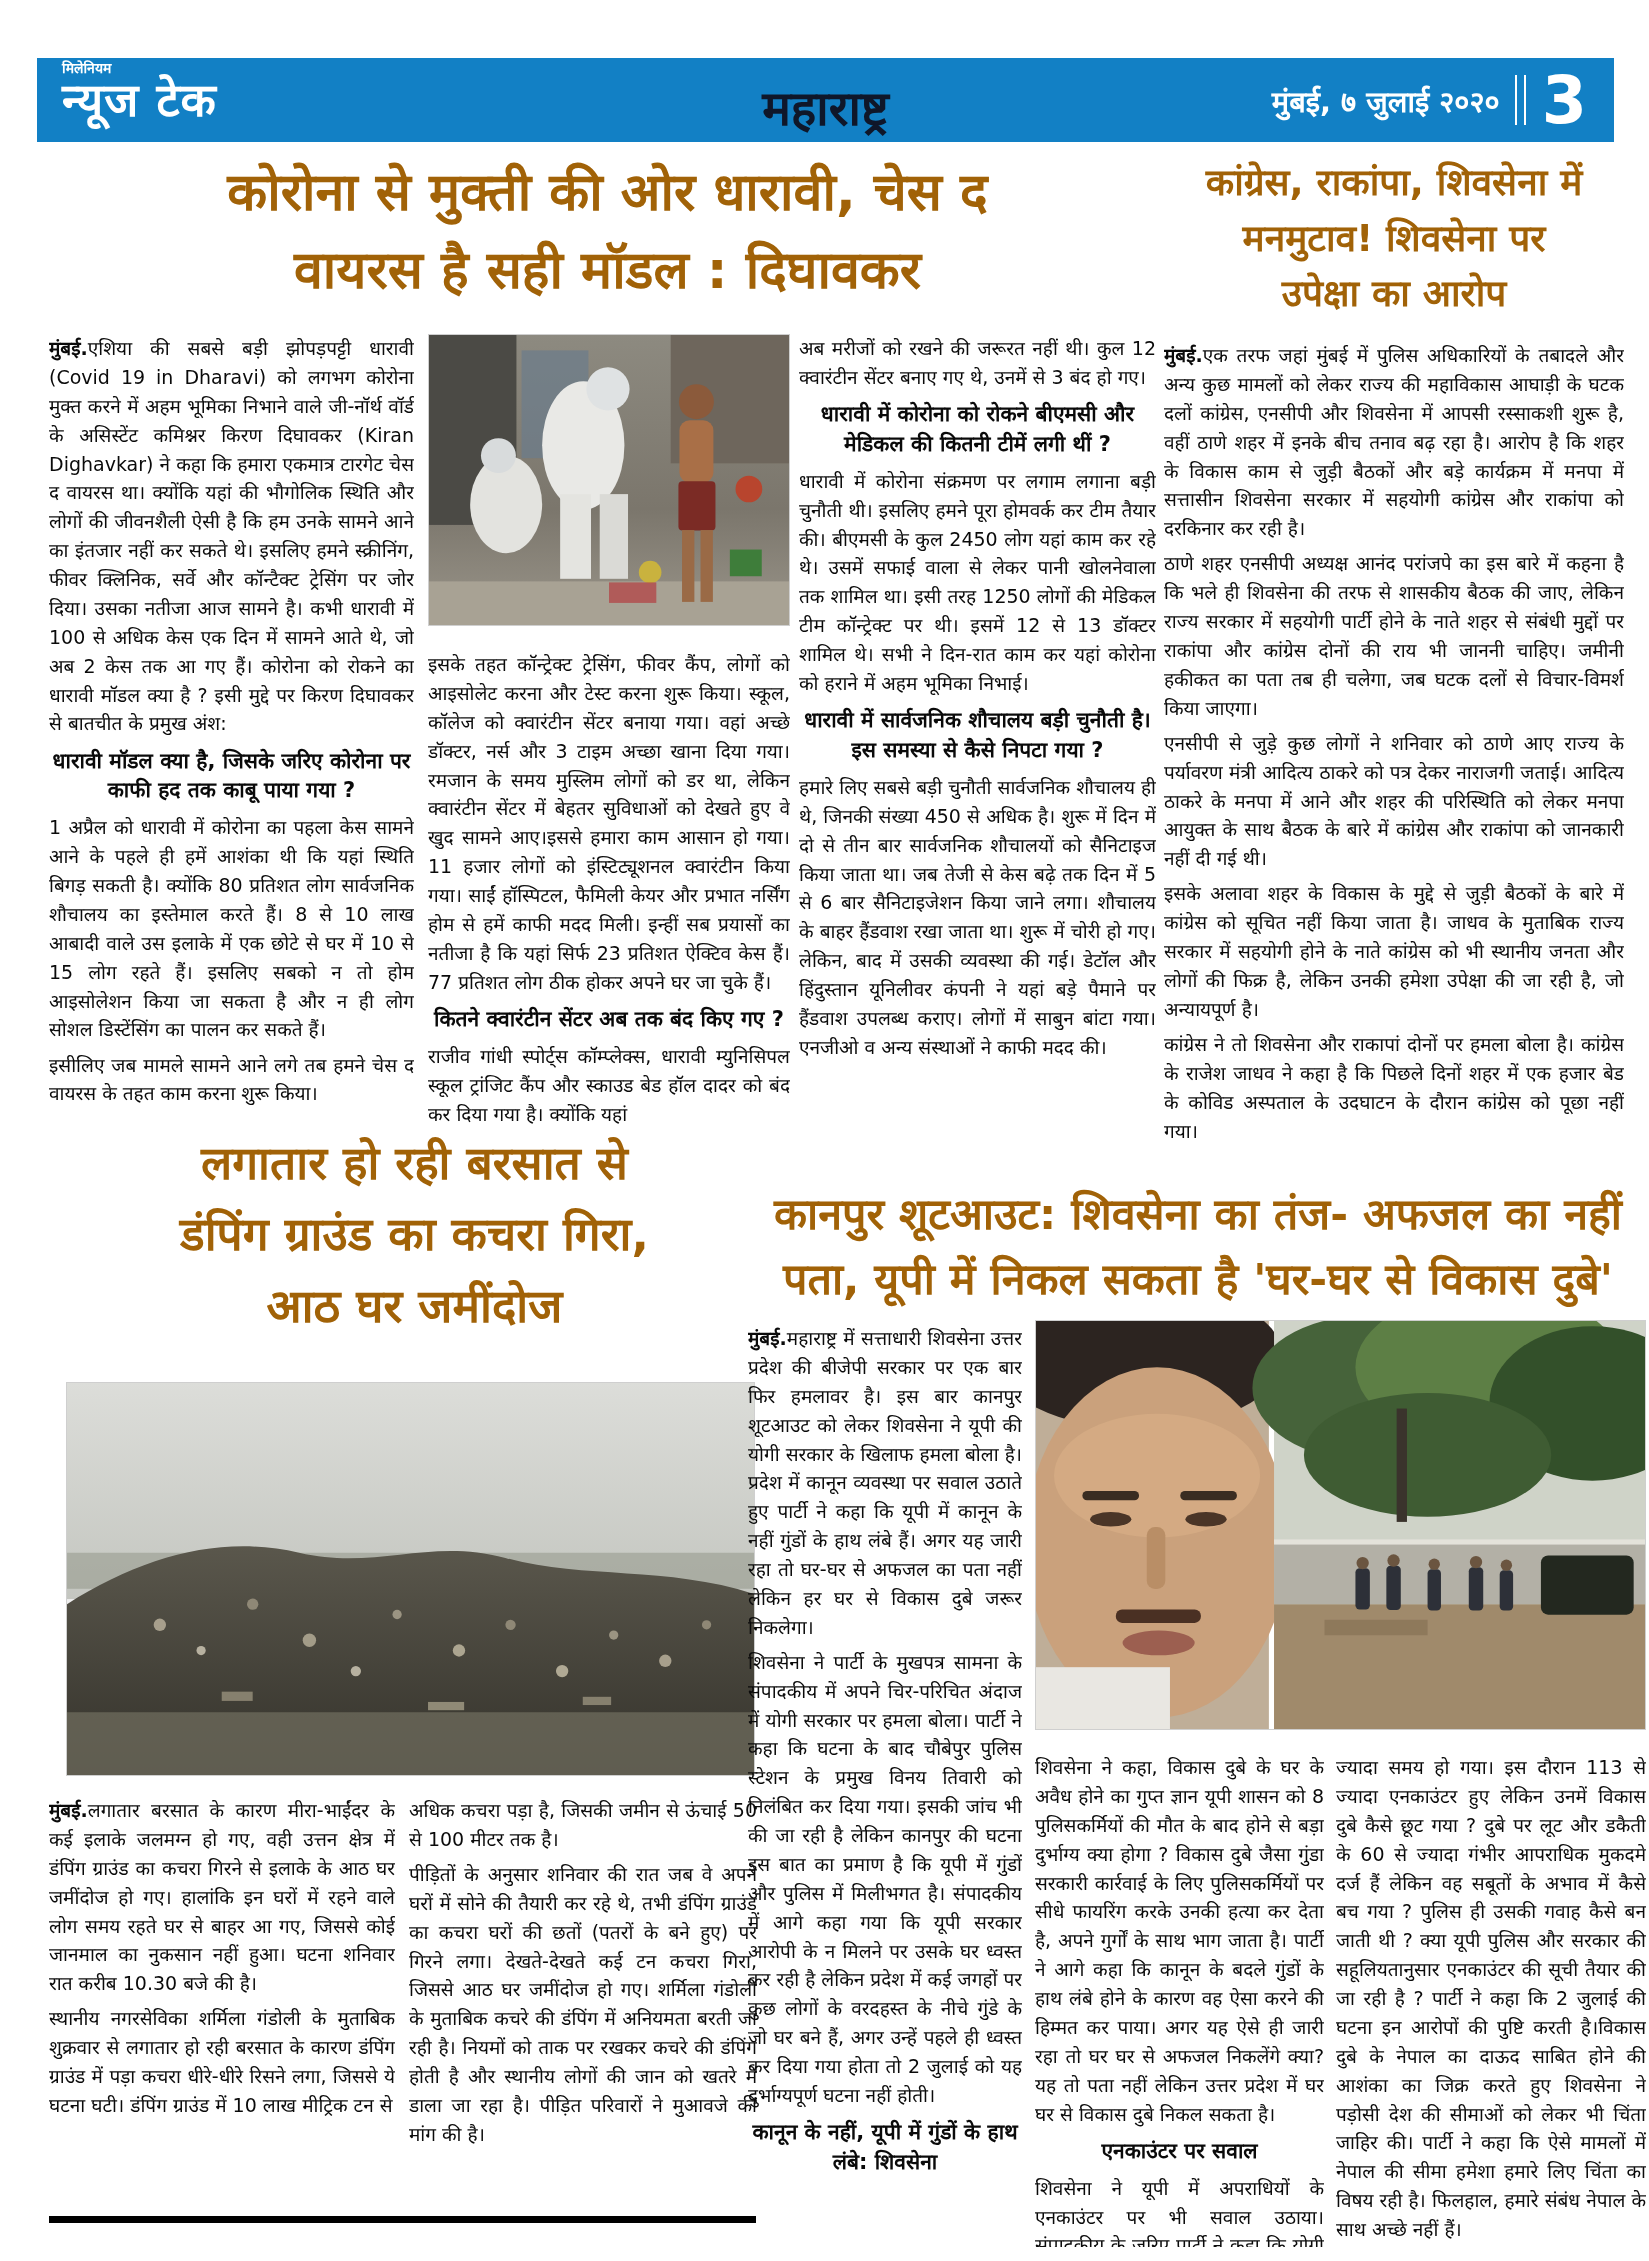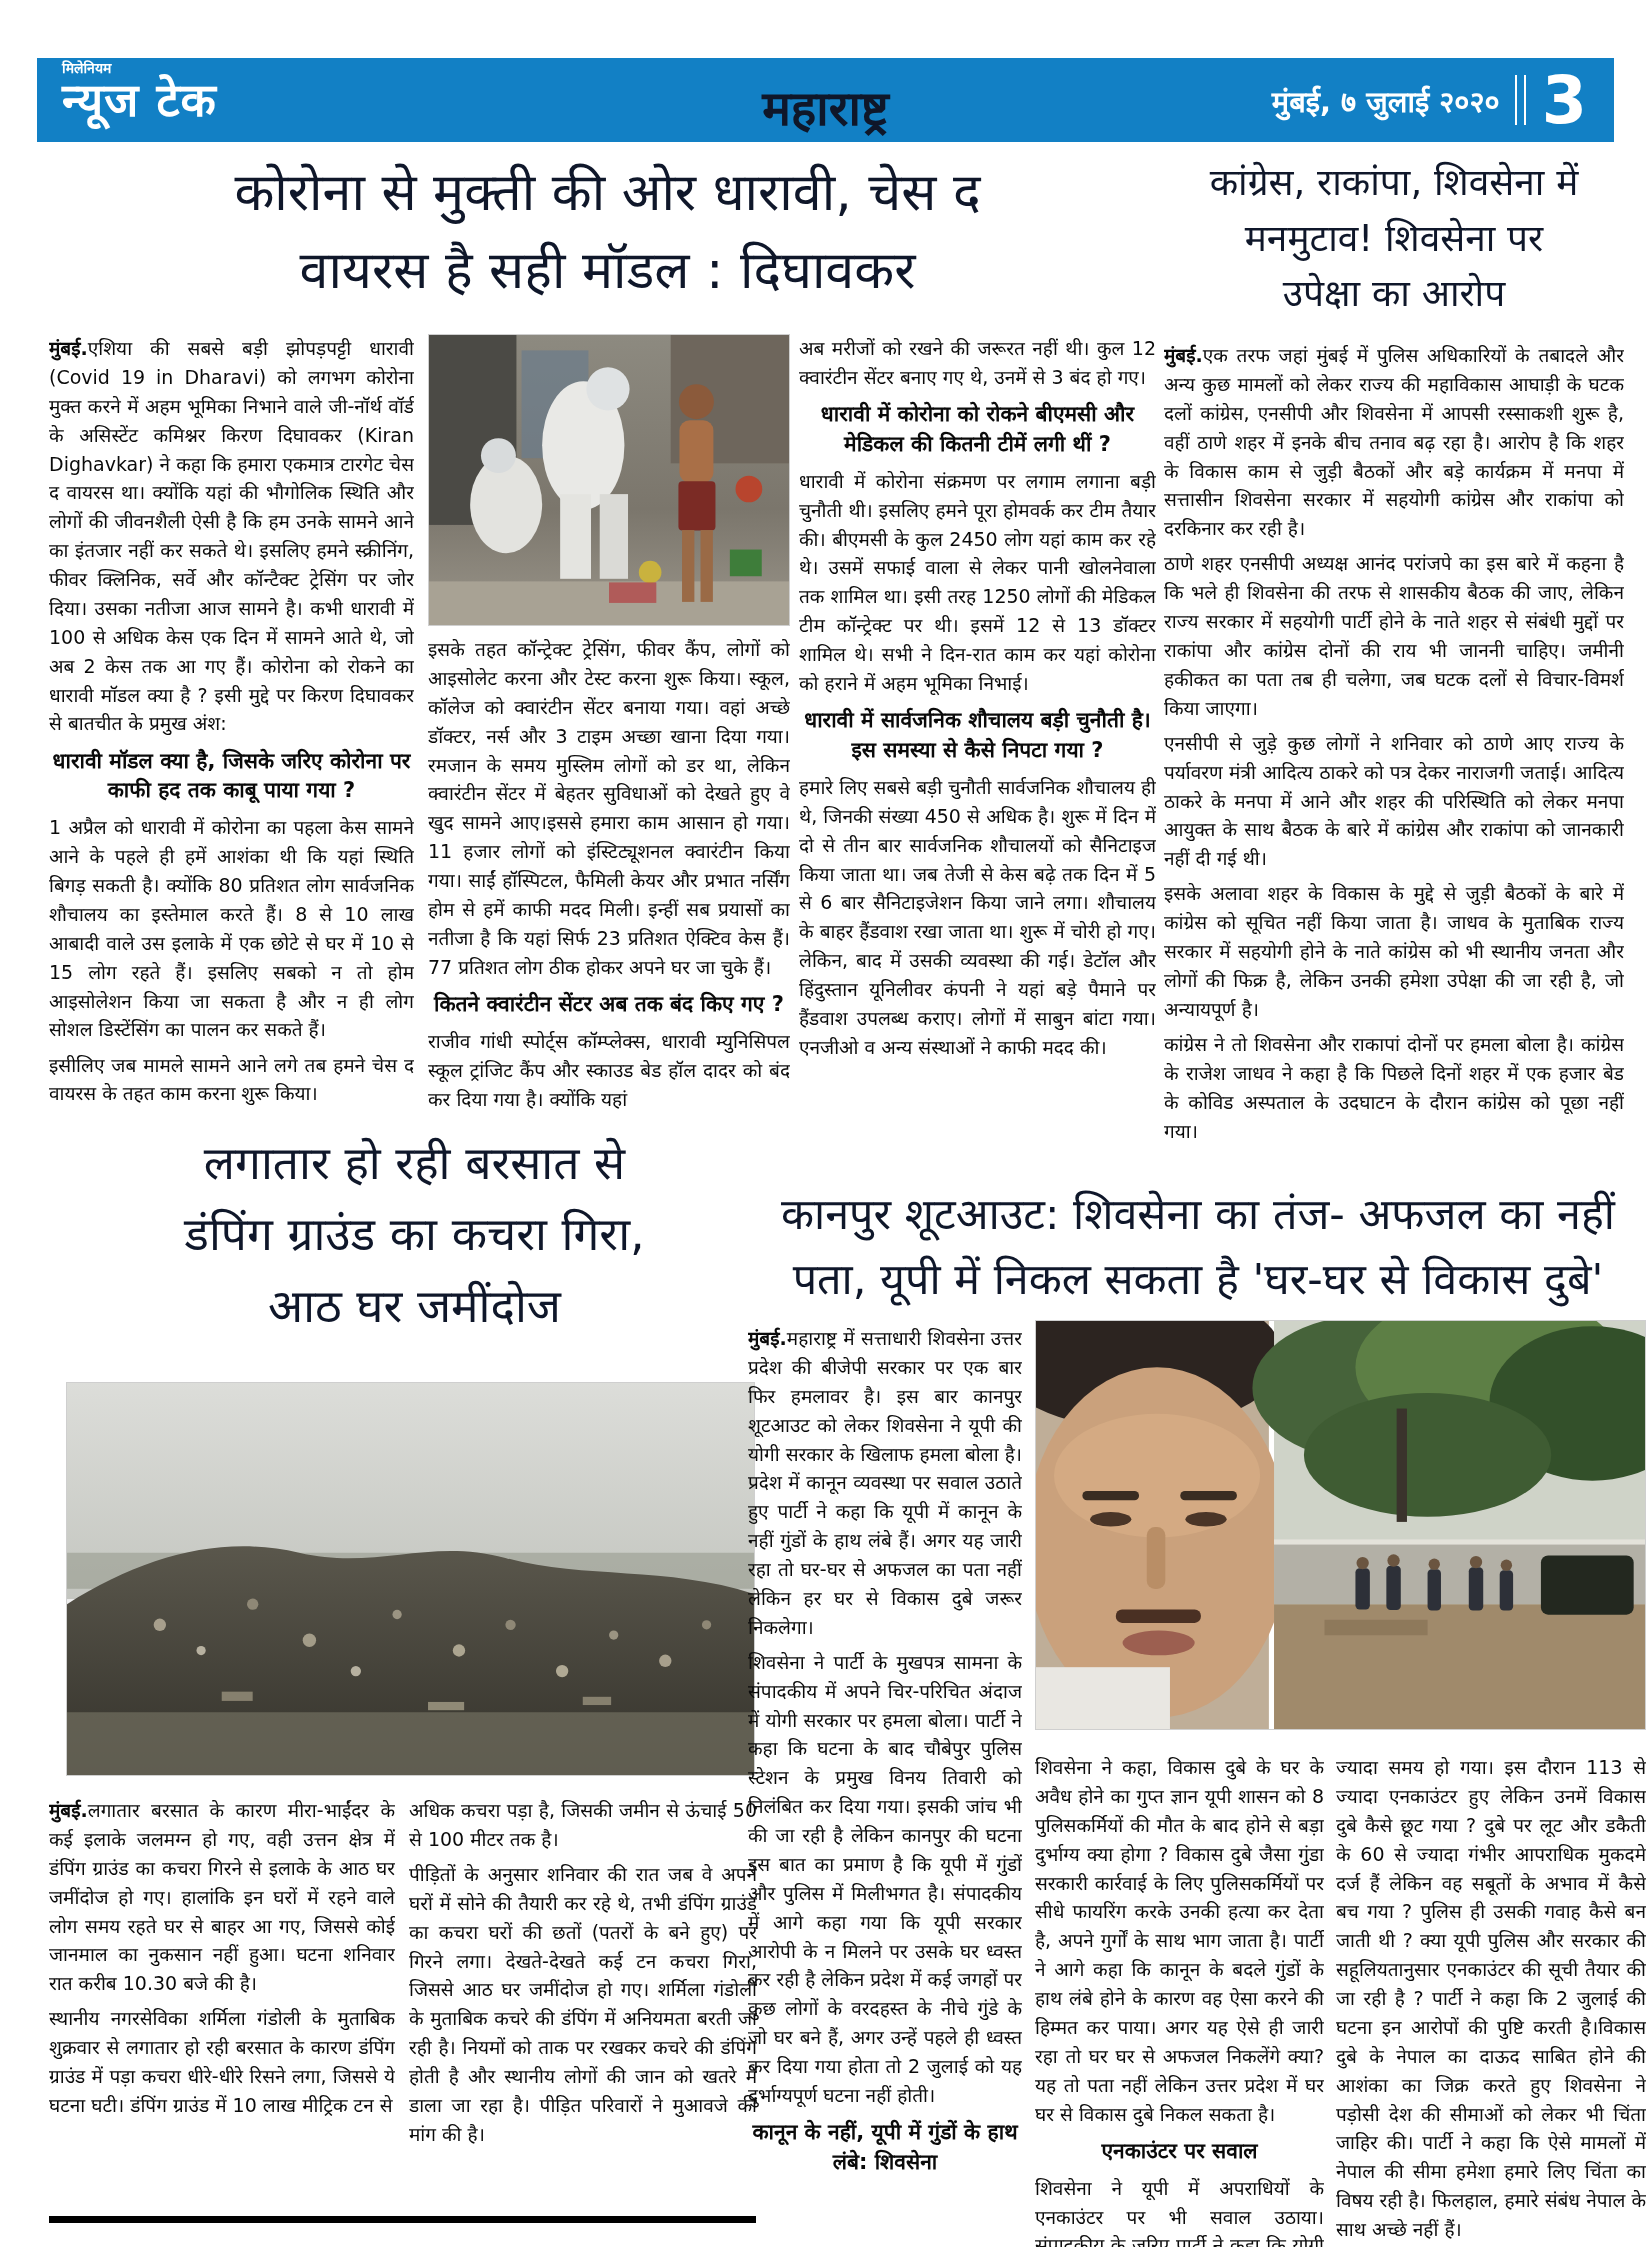--- a/index.html
+++ b/index.html
@@ -13,21 +13,21 @@
   .brand{position:absolute;left:25px;top:3.1px;color:#fff;line-height:1.05;}
   .brand .small{font-size:14px;font-weight:bold;display:block;}
   .brand .big{font-size:46px;font-weight:bold;display:block;letter-spacing:1px;}
   .section-title{position:absolute;left:0;right:0;top:15.5px;text-align:center;color:#0f172a;
     font-size:48px;font-weight:bold;}
   .mast-right{position:absolute;right:27px;top:0;height:100%;display:flex;align-items:center;gap:15.5px;color:#fff;}
   .dateline{font-size:29px;font-weight:bold;white-space:nowrap;}
   .pgdiv{width:7.2px;height:50px;border-left:2.6px solid #fff;border-right:2.6px solid #fff;}
   .pgnum{font-size:65px;font-weight:bold;line-height:1;}
   
-  .hl{font-weight:normal;color:#0f172a;text-align:center;}
+  .hl{font-weight:bold;color:#a16207;text-align:center;}
   .hl div{white-space:nowrap;}
   .hl-a{font-size:52px;line-height:1.5;}
   .hl-b{font-size:37px;line-height:1.5;}
   .hl-c{font-size:46px;line-height:1.55;}
   .hl-d{font-size:43px;line-height:1.5;}
   
   .col{overflow:hidden;text-align:justify;}
   .col p{margin:0 0 6.2px 0;}
   .col p.para{font-size:19px;line-height:1.52;}
   .col p.sub{font-size:21px;font-weight:bold;line-height:1.42;text-align:center;margin:8.3px 0 7.2px 0;}
@@ -91,21 +91,21 @@
       <rect x="487" y="166" width="66" height="122" rx="20" fill="#a96f47"></rect>
       <rect x="485" y="285" width="72" height="96" rx="8" fill="#7b2b25"></rect>
       <rect x="492" y="380" width="24" height="140" fill="#9a6a46"></rect>
       <rect x="528" y="380" width="24" height="140" fill="#9a6a46"></rect>
       <circle cx="622" cy="300" r="26" fill="#b8452e"></circle>
       <rect x="585" y="418" width="62" height="52" fill="#3e7d3a"></rect>
       <circle cx="430" cy="462" r="22" fill="#c9b23e"></circle>
       <rect x="350" y="482" width="92" height="40" fill="#b24a4a" opacity="0.8"></rect>
     </svg>
   </div>
-  <div class="abs col" style="left:428px;top:635px;width:362px;height:586px;">
+  <div class="abs col" style="left:428px;top:650px;width:362px;height:586px;">
       <p class="para">इसके तहत कॉन्ट्रेक्ट ट्रेसिंग, फीवर कैंप, लोगों को आइसोलेट करना और टेस्ट करना शुरू किया। स्कूल, कॉलेज को क्वारंटीन सेंटर बनाया गया। वहां अच्छे डॉक्टर, नर्स और 3 टाइम अच्छा खाना दिया गया। रमजान के समय मुस्लिम लोगों को डर था, लेकिन क्वारंटीन सेंटर में बेहतर सुविधाओं को देखते हुए वे खुद सामने आए।इससे हमारा काम आसान हो गया। 11 हजार लोगों को इंस्टिट्यूशनल क्वारंटीन किया गया। साईं हॉस्पिटल, फैमिली केयर और प्रभात नर्सिंग होम से हमें काफी मदद मिली। इन्हीं सब प्रयासों का नतीजा है कि यहां सिर्फ 23 प्रतिशत ऐक्टिव केस हैं। 77 प्रतिशत लोग ठीक होकर अपने घर जा चुके हैं।</p>
       <p class="sub">कितने क्वारंटीन सेंटर अब तक बंद किए गए ?</p>
       <p class="para">राजीव गांधी स्पोर्ट्स कॉम्प्लेक्स, धारावी म्युनिसिपल स्कूल ट्रांजिट कैंप और स्काउड बेड हॉल दादर को बंद कर दिया गया है। क्योंकि यहां</p>
     </div>
 
   <div class="abs col" style="left:799px;top:334px;width:357px;height:887px;">
       <p class="para">अब मरीजों को रखने की जरूरत नहीं थी। कुल 12 क्वारंटीन सेंटर बनाए गए थे, उनमें से 3 बंद हो गए।</p>
       <p class="sub">धारावी में कोरोना को रोकने बीएमसी और मेडिकल की कितनी टीमें लगी थीं ?</p>
       <p class="para">धारावी में कोरोना संक्रमण पर लगाम लगाना बड़ी चुनौती थी। इसलिए हमने पूरा होमवर्क कर टीम तैयार की। बीएमसी के कुल 2450 लोग यहां काम कर रहे थे। उसमें सफाई वाला से लेकर पानी खोलनेवाला तक शामिल था। इसी तरह 1250 लोगों की मेडिकल टीम कॉन्ट्रेक्ट पर थी। इसमें 12 से 13 डॉक्टर शामिल थे। सभी ने दिन-रात काम कर यहां कोरोना को हराने में अहम भूमिका निभाई।</p>
       <p class="sub">धारावी में सार्वजनिक शौचालय बड़ी चुनौती है।इस समस्या से कैसे निपटा गया ?</p>

